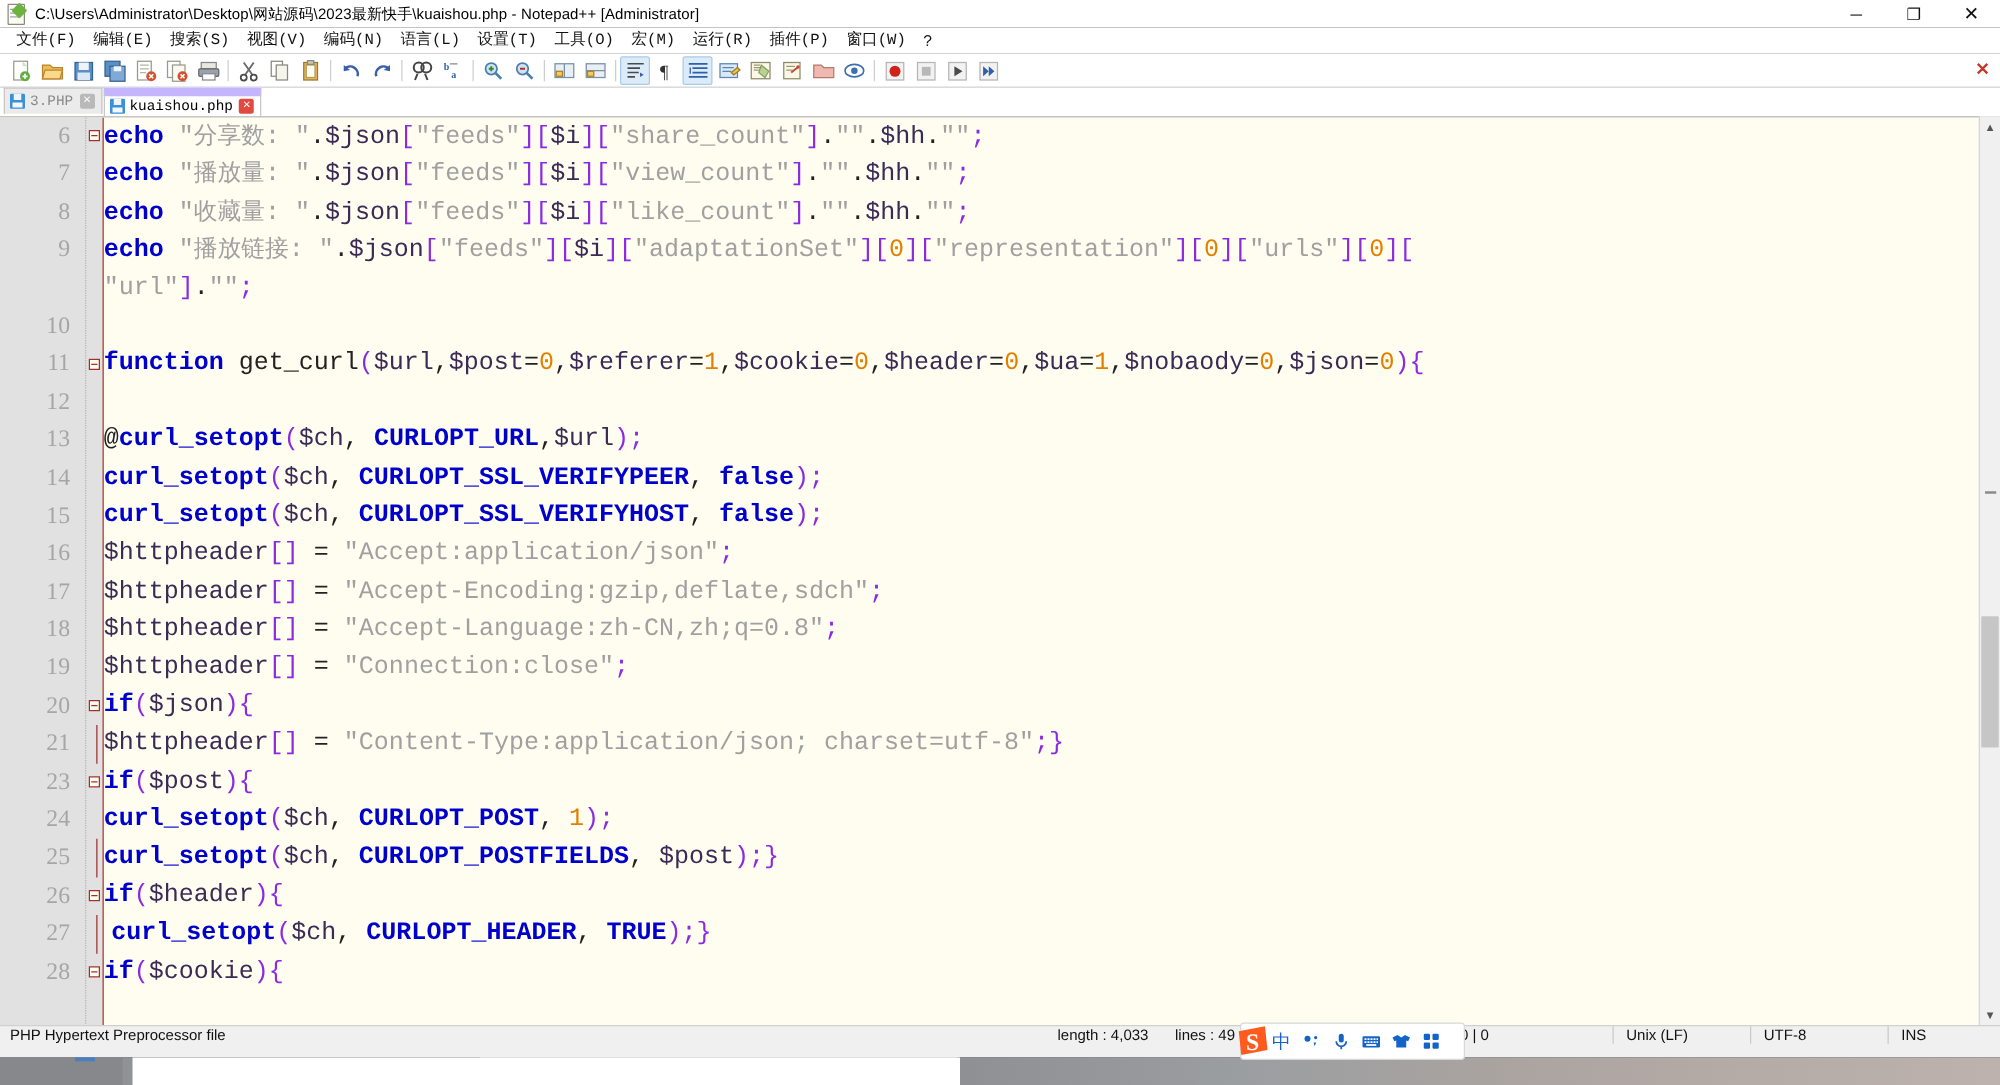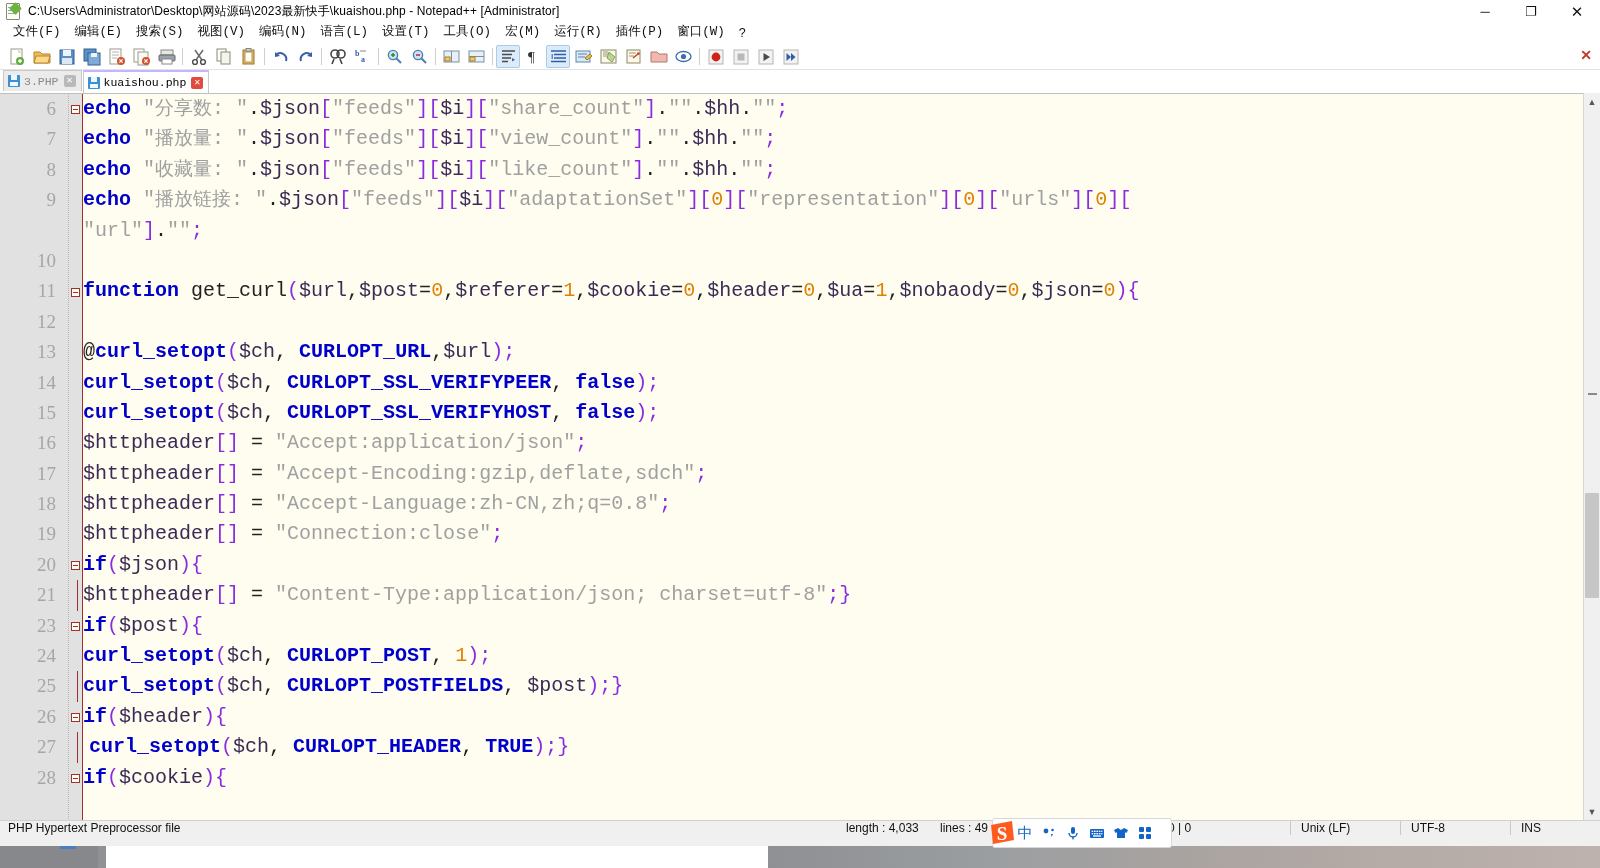--- a/index.html
+++ b/index.html
@@ -44,21 +44,21 @@
   .tbtn svg{display:block;}
   .close-x-right{position:absolute;right:8px;top:47px;font-size:14px;color:#c0392b;font-weight:bold;}
 
   
   .tabbar{position:absolute;left:0;top:70px;width:1600px;height:23px;background:#ffffff;
           display:flex;align-items:flex-start;padding-left:3px;box-sizing:border-box;}
   .tab{height:21px;display:flex;align-items:center;padding:0 5px 0 4px;font-size:11.5px;
        font-family:"Liberation Mono",monospace;position:relative;box-sizing:border-box;
        border:1px solid #c8c8c8;border-bottom:none;margin-right:1px;}
   .tab.inactive{background:#ebebeb;color:#8a8a8a;}
-  .tab.active{background:#ffffff;color:#000;border-top:2px solid #c4b5fd;height:23px;}
+  .tab.active{background:#ffffff;color:#000;border-top:7px solid #c4b5fd;height:23px;}
   .tab .dskicon{width:12px;height:12px;margin-right:4px;position:relative;flex:0 0 auto;}
   .tab .dskicon .body{position:absolute;left:0;top:0;width:12px;height:12px;background:#3d8fd6;
                       border-radius:1px;}
   .tab .dskicon .shut{position:absolute;left:3px;top:0px;width:6px;height:5px;background:#eef6fc;}
   .tab .dskicon .lbl{position:absolute;left:2px;top:7px;width:8px;height:4px;background:#f2f8fd;}
   .tab .tclose{margin-left:5px;width:12px;height:12px;display:flex;align-items:center;
                justify-content:center;font-size:10px;line-height:1;color:#fff;border-radius:2px;}
   .tab.inactive .tclose{background:#b9b9b9;}
   .tab.active .tclose{background:#e04a3f;}
 
@@ -86,21 +86,21 @@
   .kw{color:#0000cc;font-weight:bold;}
   .fn{color:#0000cc;font-weight:bold;}
   .cst{color:#0000cc;font-weight:bold;}
   .var{color:#3b2a55;}
   .str{color:#a0a0a0;}
   .num{color:#e08000;}
   .brk{color:#8a2be2;}
   .op{color:#222;}
   .semi{color:#8a2be2;}
   .at{color:#222;}
-  .cjk{color:#a0a0a0;font-family:Liberation Mono, monospace;font-size:19px;}
+  .cjk{color:#a0a0a0;font-family:Liberation Serif, serif;font-size:19px;}
 
   
   .vsb{position:absolute;right:0;top:93px;width:17px;height:727px;background:#f0f0f0;
        border-left:1px solid #d6d6d6;box-sizing:border-box;}
   .vsb .arrow{position:absolute;left:0;width:16px;height:17px;display:flex;align-items:center;
               justify-content:center;font-size:9px;color:#555;}
   .vsb .arrow.up{top:0;} .vsb .arrow.dn{bottom:0;}
   .vsb .thumb{position:absolute;left:1px;width:14px;background:#c6c6c6;border-radius:1px;}
   .vsb .mark{position:absolute;left:4px;width:9px;height:2px;background:#8a8a8a;}
 

